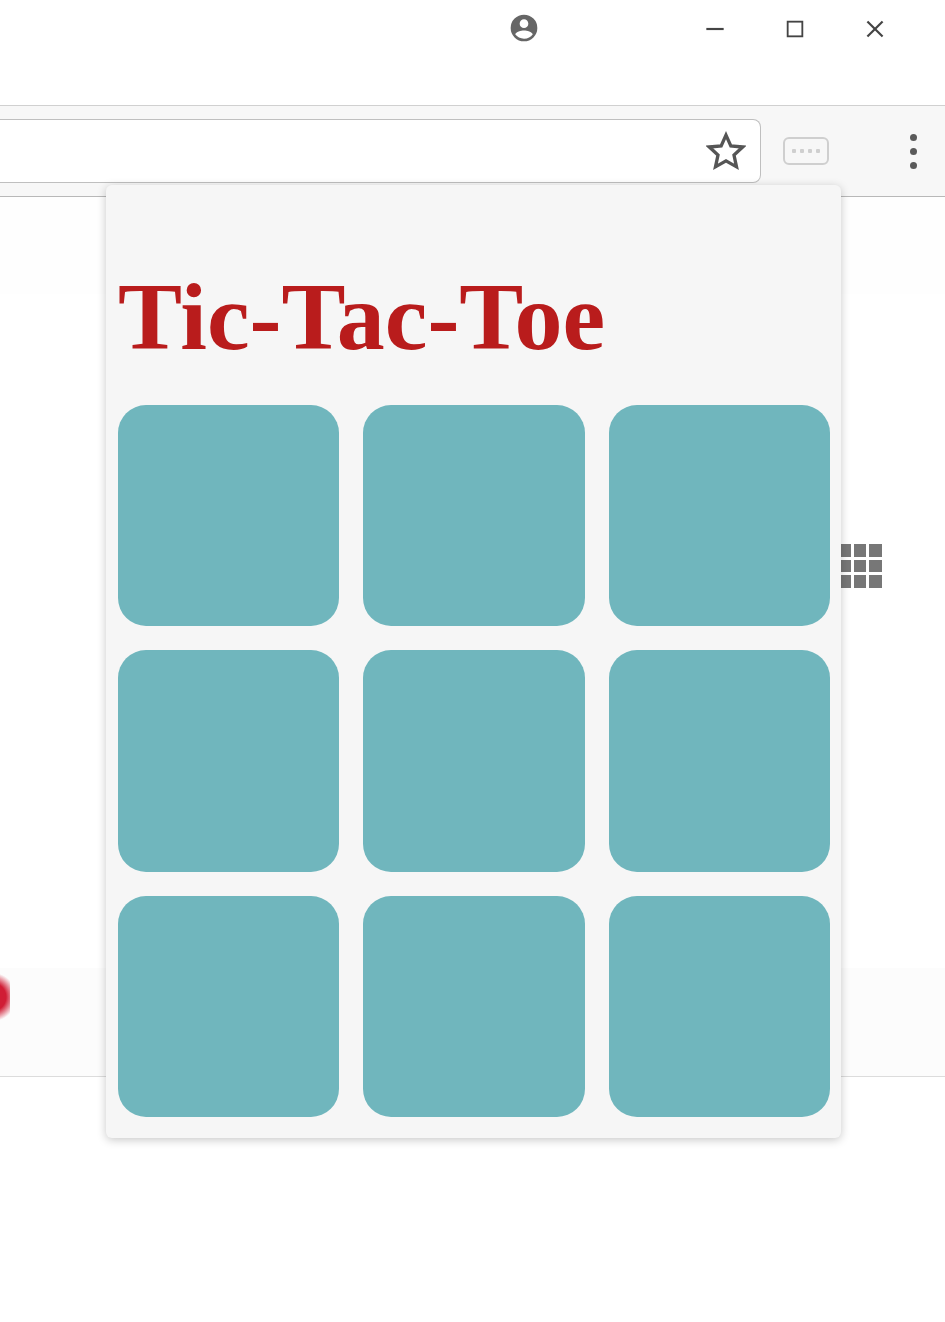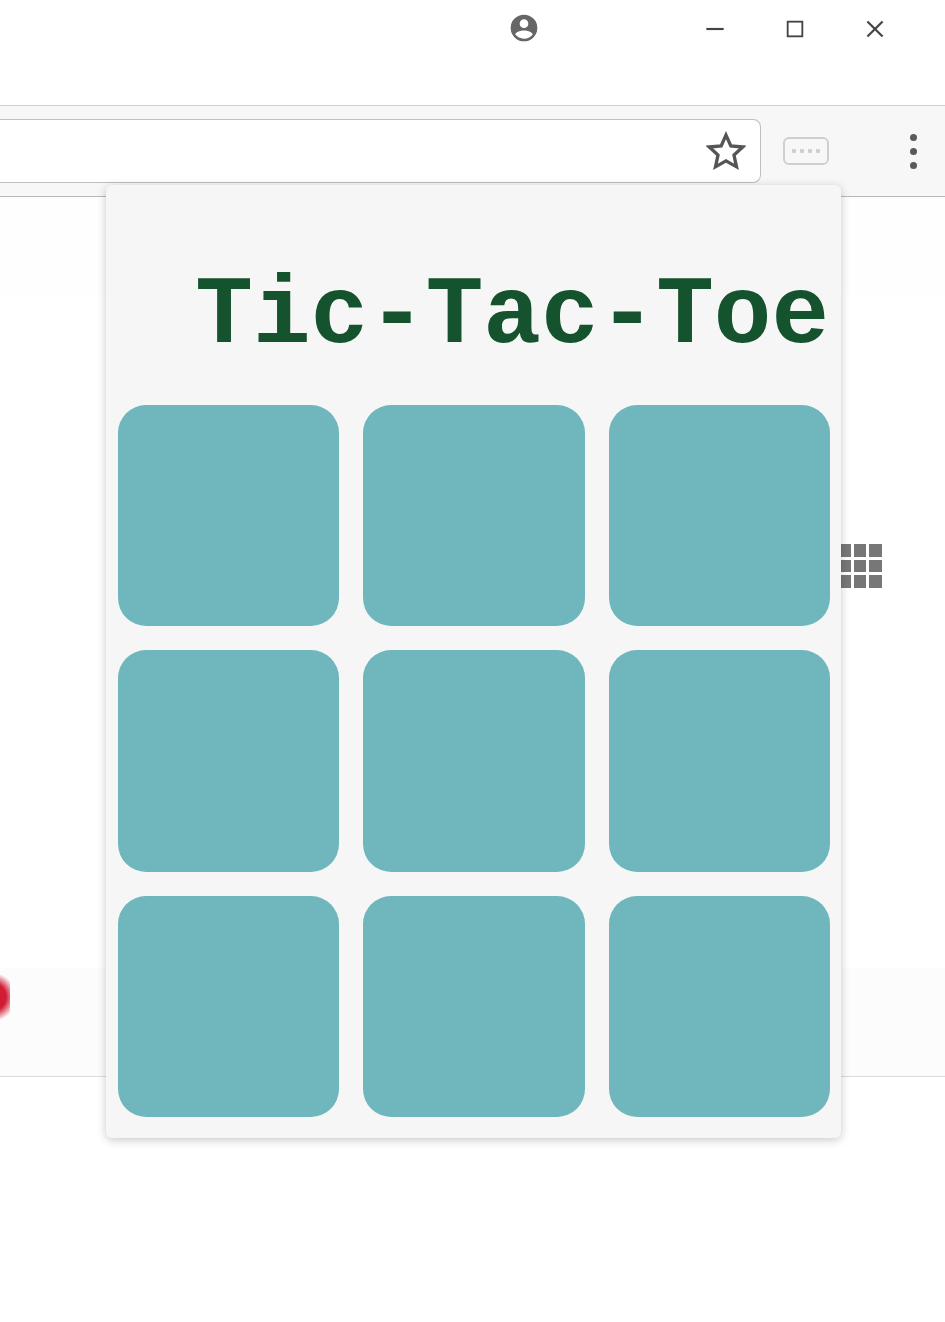--- a/index.html
+++ b/index.html
@@ -167,26 +167,26 @@
     top: 185px;
     width: 735px;
     height: 953px;
     background: #f6f6f6;
     border-radius: 6px;
     box-shadow: 0 2px 10px rgba(0,0,0,0.22);
     padding: 12px;
     box-sizing: border-box;
   }
   .game-title {
-    text-align: right;
-    color: #14532d;
+    text-align: left;
+    color: #b91c1c;
     font-size: 96px;
     line-height: 1;
     margin: 72px 0 40px 0;
-    font-family: Liberation Mono, monospace;
+    font-family: Liberation Serif, serif;
     font-weight: bold;
     letter-spacing: 0px;
   }
   .board {
     display: grid;
     grid-template-columns: repeat(3, 1fr);
     grid-template-rows: repeat(3, 1fr);
     gap: 24px;
     width: 712px;
     height: 712px;

